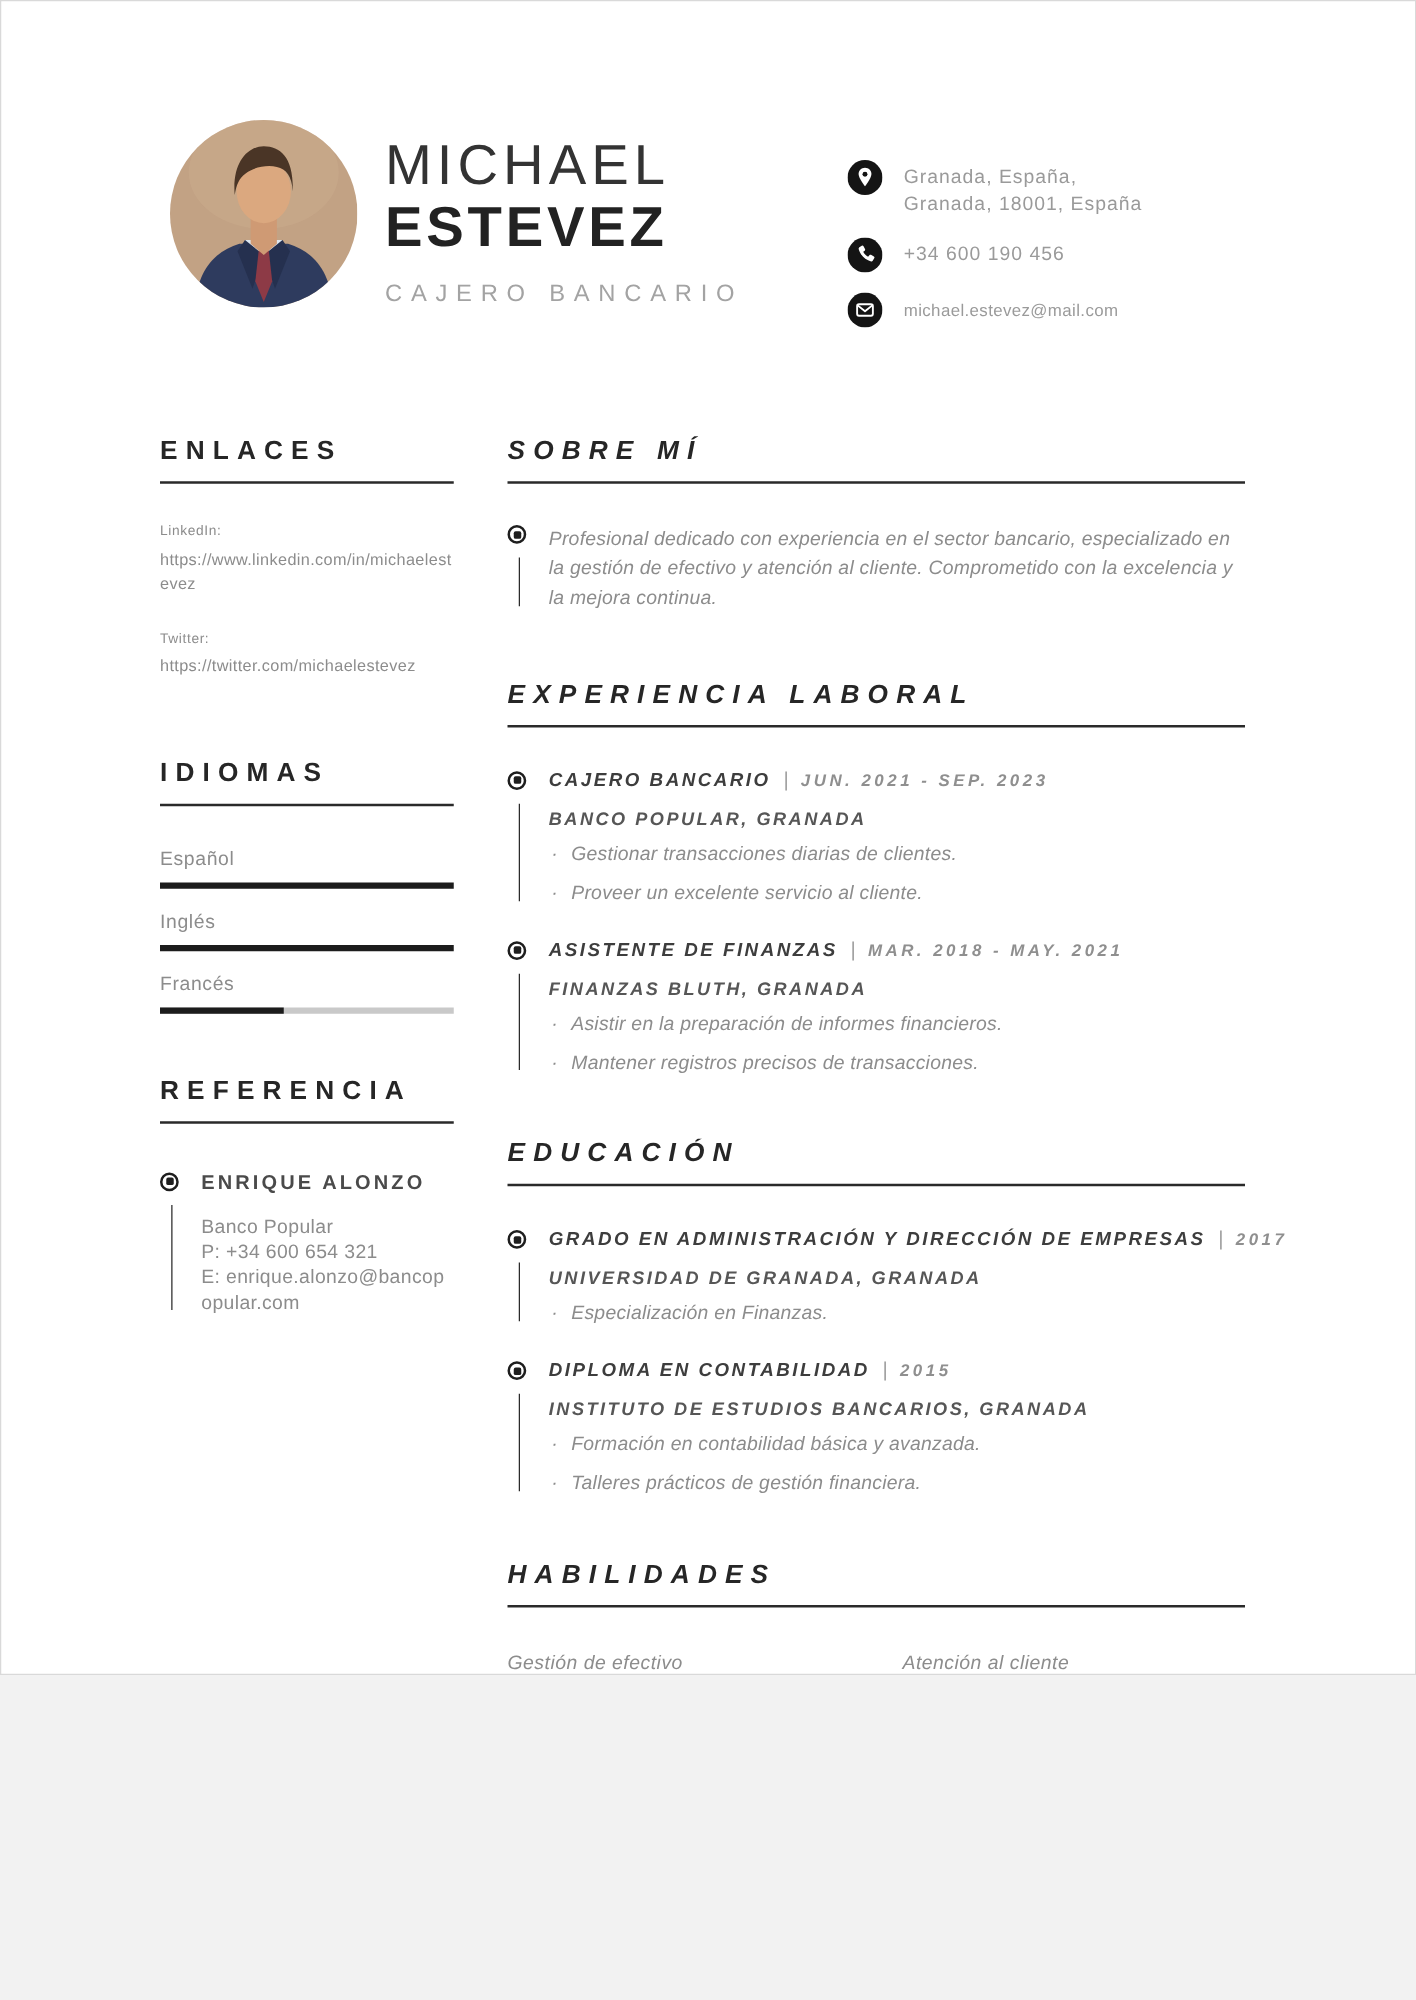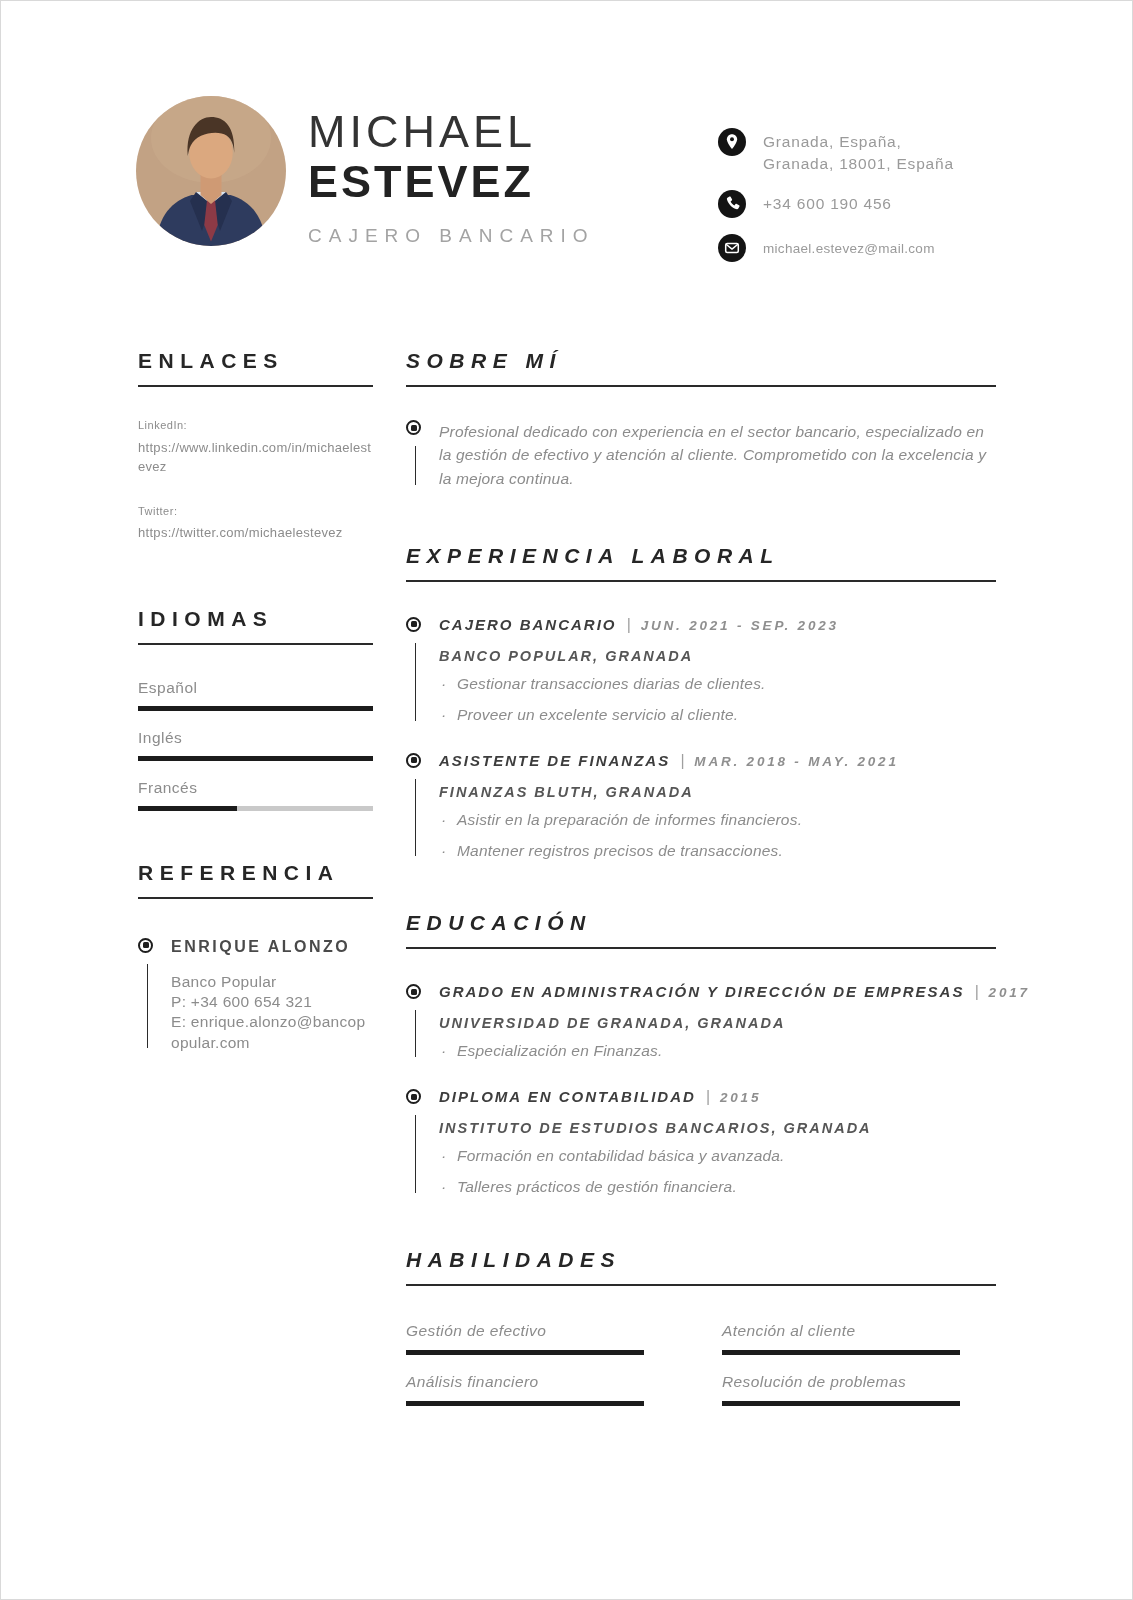--- a/index.html
+++ b/index.html
@@ -1,40 +1,40 @@
 <!DOCTYPE html>
 <html><head>
 <meta charset="utf-8">
 <style>
   * { margin:0; padding:0; box-sizing:border-box; }
   html,body { background:#f2f2f2; }
   body { font-family:"Liberation Sans","DejaVu Sans",sans-serif; }
   .page {
-    position:relative; width:1133px; height:1600px; margin:0 auto;
+    position:relative; width:1133px; height:1340px; margin:0 auto;
     background:#ffffff; border:1px solid #d9d9d9; overflow:hidden;
   }
 
   
   .photo {
     position:absolute; left:135px; top:95px; width:150px; height:150px;
     border-radius:50%; overflow:hidden;
   }
   .name-block { position:absolute; left:307px; top:106px; }
   .first-name { font-size:45px; font-weight:400; letter-spacing:4px; color:#333; line-height:1.12; }
   .last-name  { font-size:45px; font-weight:800; letter-spacing:3px; color:#222; line-height:1.12; }
   .job-title  { margin-top:17px; font-size:19px; font-weight:400; letter-spacing:7px; color:#a3a3a3; }
 
-  .contact { position:absolute; left:717px; top:127px; width:265px; }
+  .contact { position:absolute; left:677px; top:127px; width:265px; }
   .contact-row { display:flex; align-items:flex-start; gap:17px; margin-bottom:16px; }
   .cicon { flex:0 0 28px; width:28px; height:28px; }
   .ctext { font-size:15.5px; color:#9a9a9a; letter-spacing:0.8px; line-height:1.4; max-width:212px; padding-top:3px; }
   .ctext.email { font-size:13.5px; letter-spacing:0.3px; padding-top:6px; }
 
   
-  .col-left  { position:absolute; left:137px; top:348px; width:235px; }
+  .col-left  { position:absolute; left:127px; top:348px; width:235px; }
   .col-right { position:absolute; left:405px; top:348px; width:590px;font-style:italic; }
 
   .sec-title {
     font-size:21px; font-weight:700; letter-spacing:6.5px; color:#262626;
     padding-bottom:12px; border-bottom:2px solid #2a2a2a; white-space:nowrap; overflow:hidden;
   }
 
   
   .sec-enlaces { margin-bottom:64px; }
   .links-wrap { margin-top:30px; }

